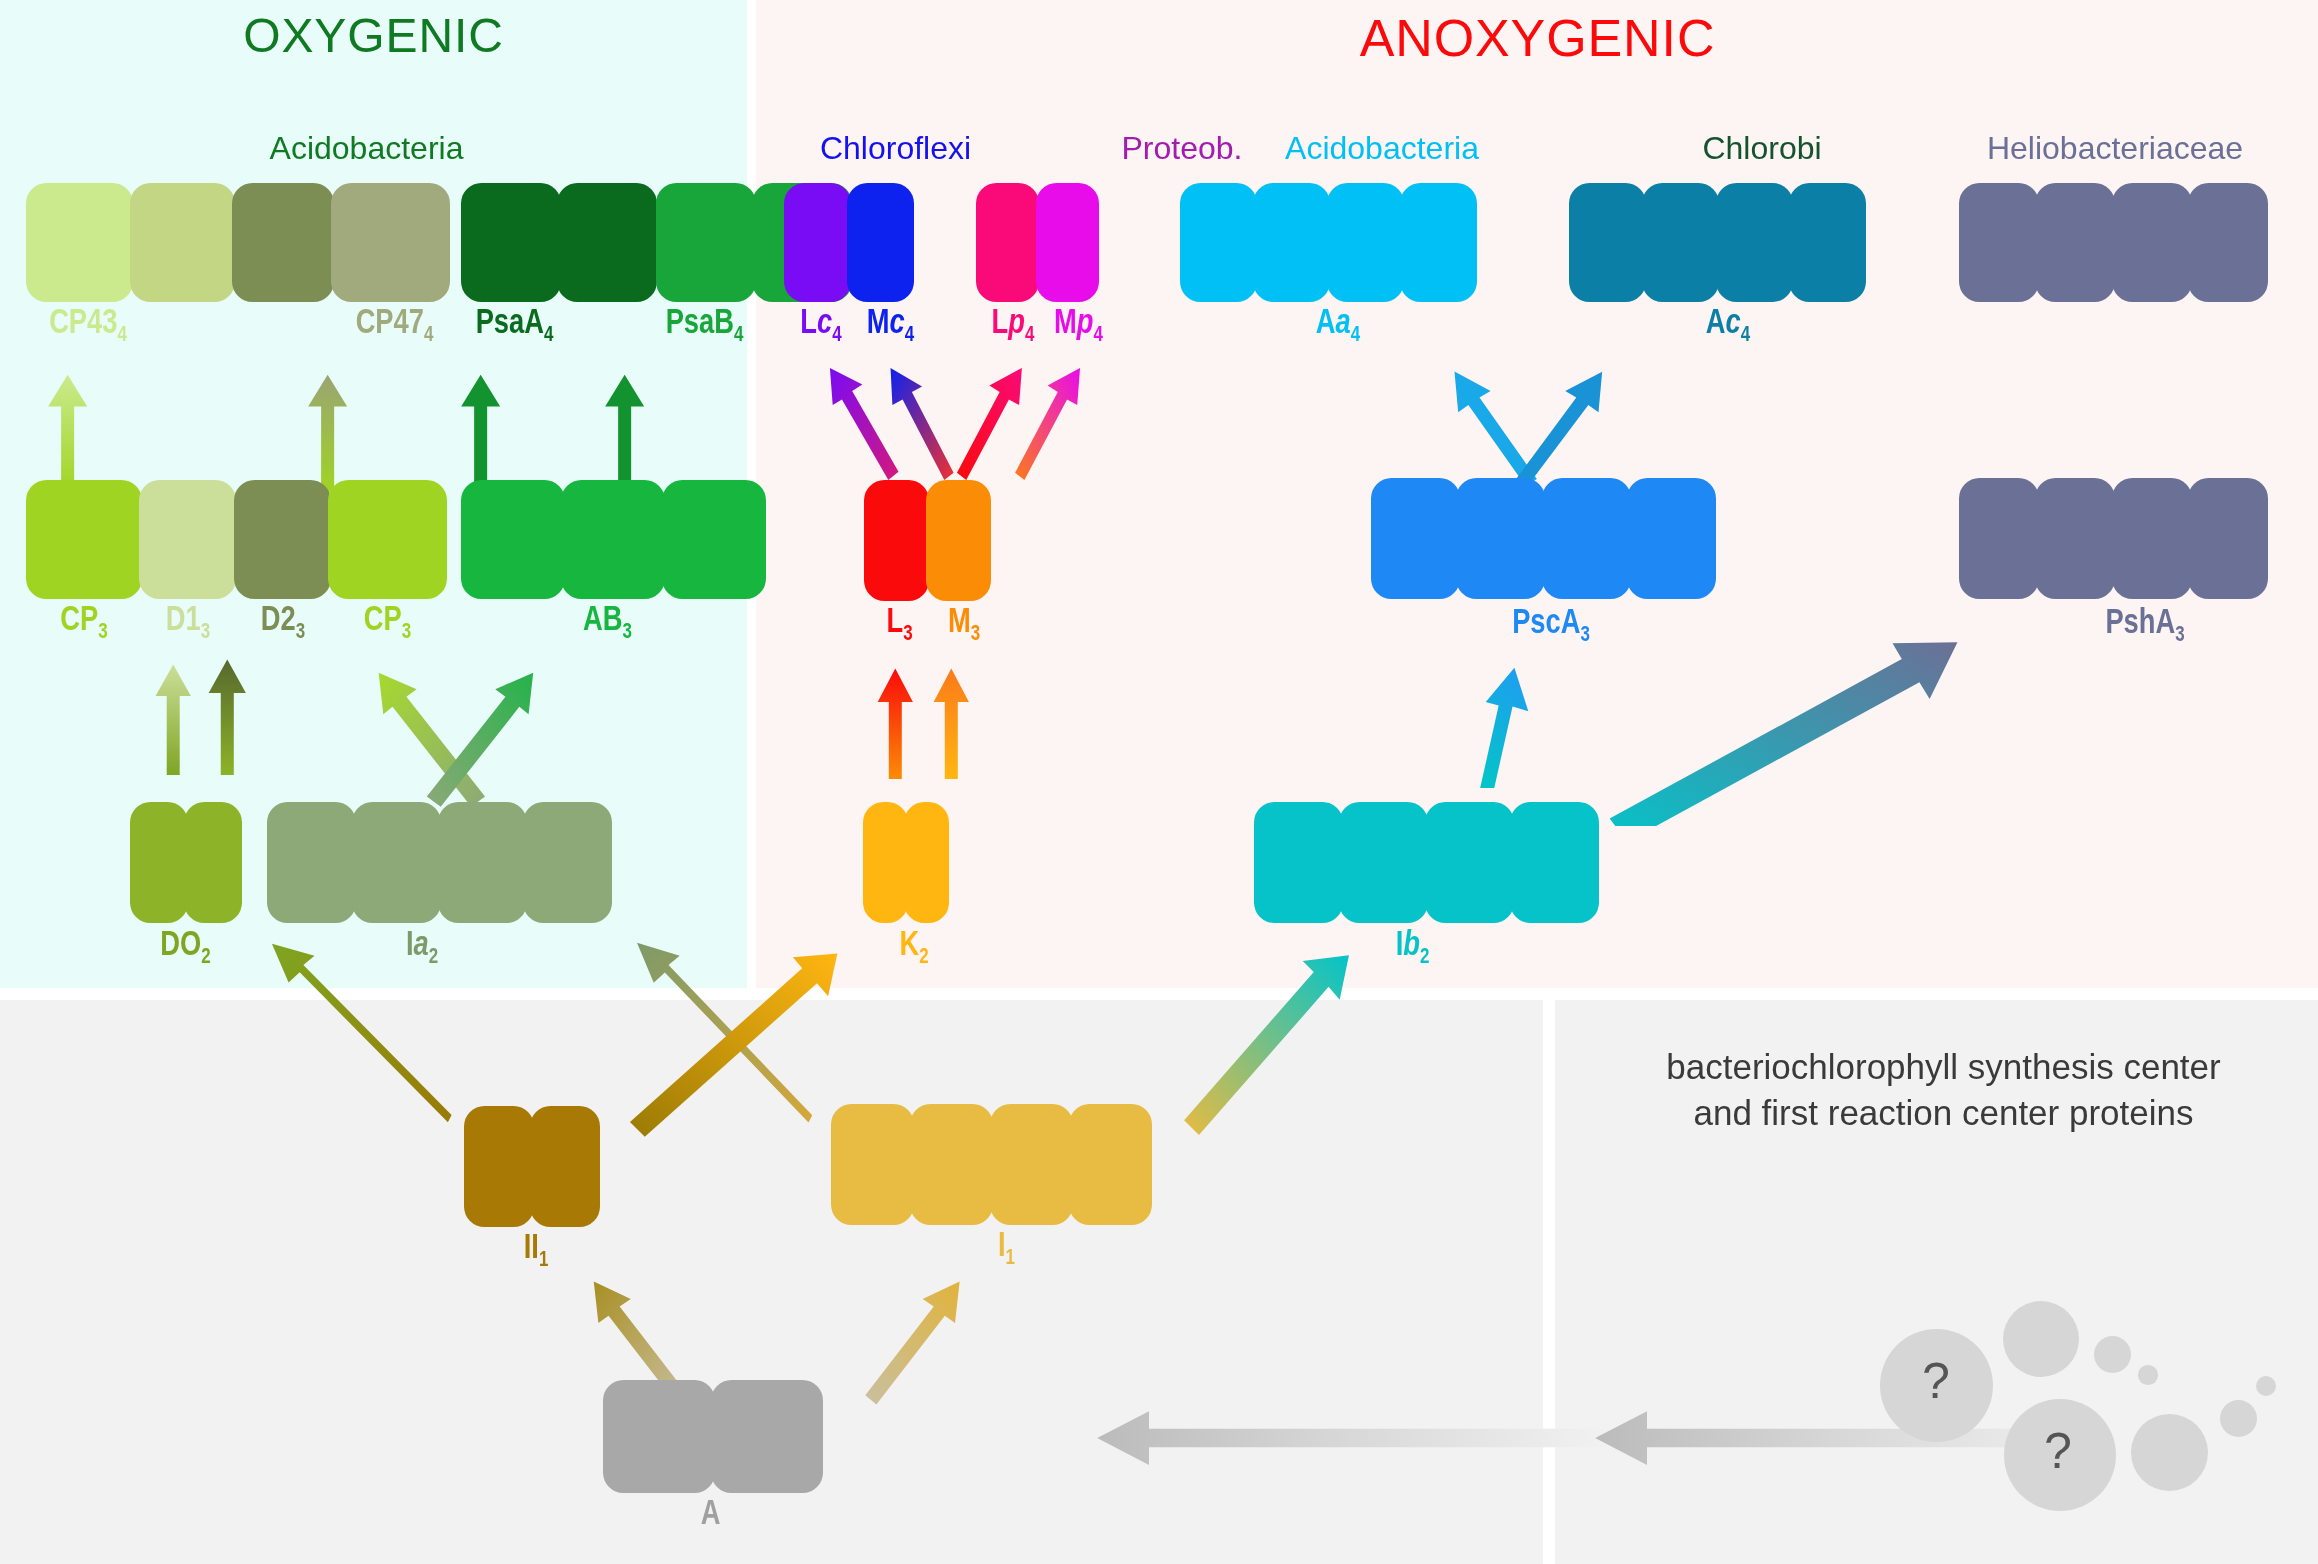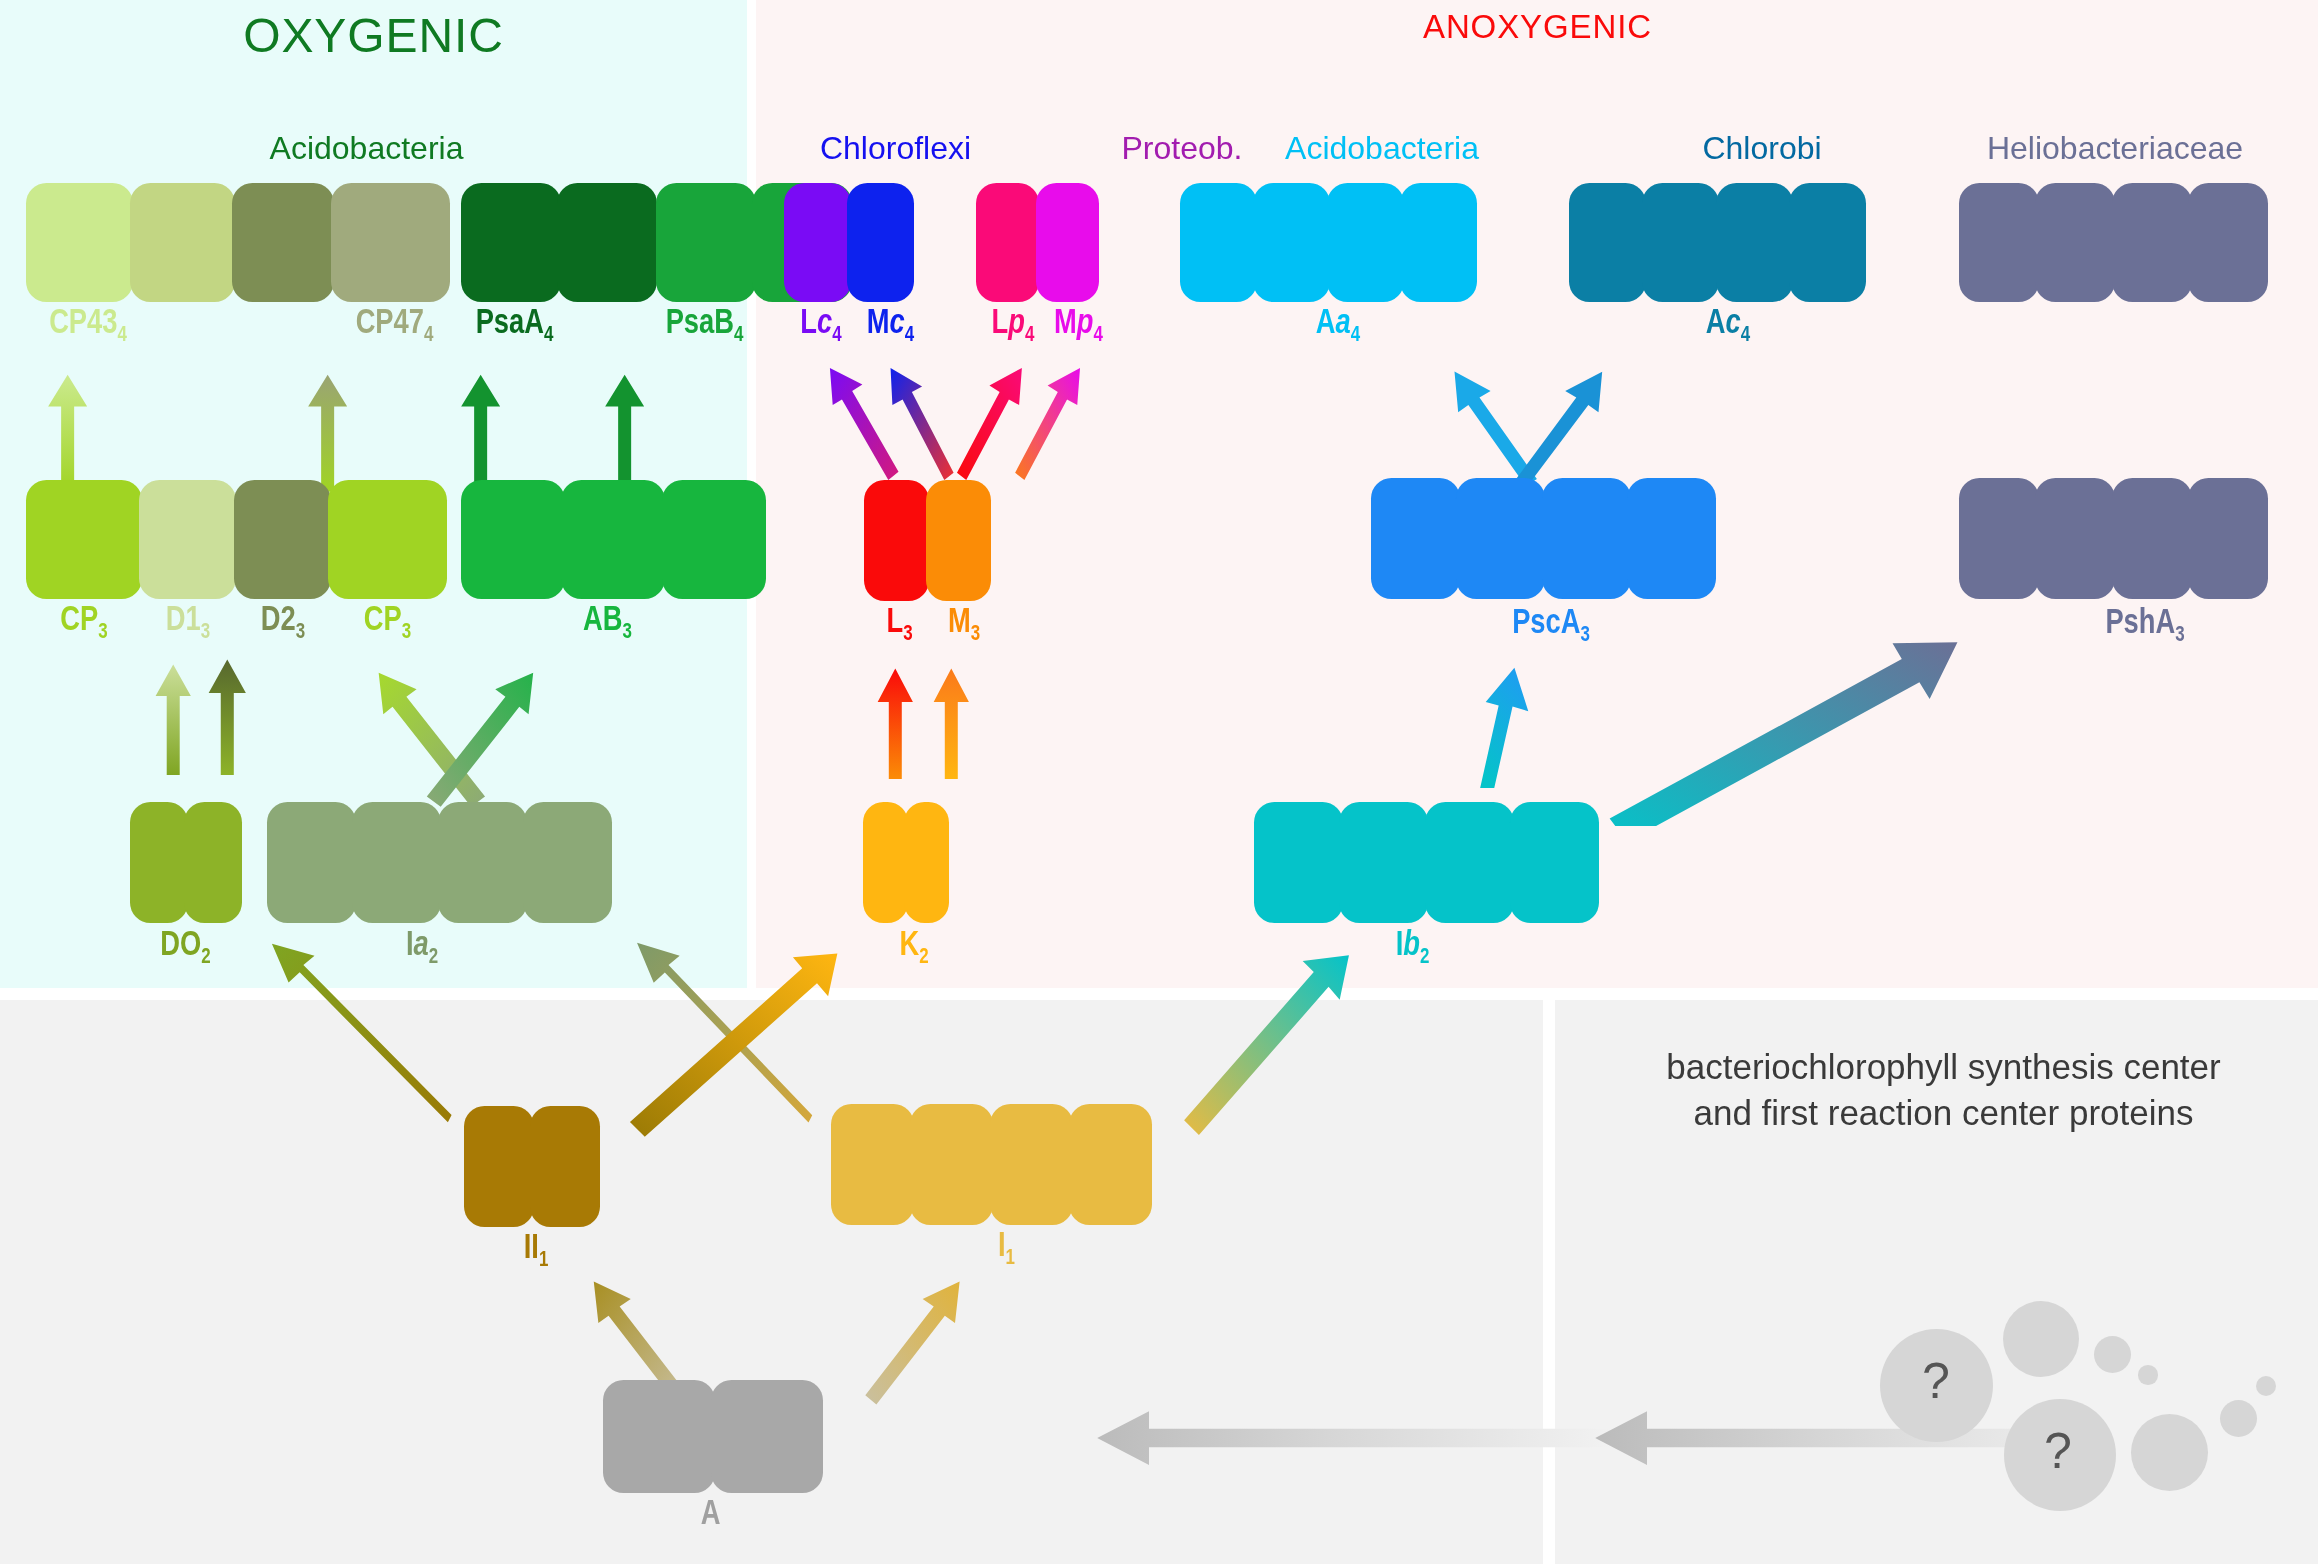--- a/index.html
+++ b/index.html
@@ -7,21 +7,21 @@
   #stage{position:relative;width:2319px;height:1565px;overflow:hidden;background:#ffffff;}
 
   .panel{position:absolute;}
   #panel-oxygenic{left:0;top:0;width:747px;height:988px;background:#e8fcfa;}
   #panel-anoxygenic{left:756px;top:0;width:1563px;height:988px;background:#fdf4f4;}
   #panel-bottom-left{left:0;top:1000px;width:1543px;height:565px;background:#f2f2f2;}
   #panel-bottom-right{left:1555px;top:1000px;width:764px;height:565px;background:#f2f2f2;}
 
   .hdr{position:absolute;text-align:center;font-weight:400;white-space:nowrap;}
   #hdr-oxygenic{left:0;width:747px;top:8.3px;font-size:48px;color:#0f7a22;letter-spacing:0.9px;}
-  #hdr-anoxygenic{left:756px;width:1563px;top:8.3px;font-size:33px;color:#fa0a0a;letter-spacing:0.9px;}
+  #hdr-anoxygenic{left:756px;width:1563px;top:8.3px;font-size:52px;color:#fa0a0a;letter-spacing:0.9px;}
 
   .taxon{position:absolute;text-align:center;white-space:nowrap;font-size:32px;}
 
   
   .group{position:absolute;display:flex;}
   .seg{border-radius:20.4px;margin-right:-3.7px;}
   .seg:last-child{margin-right:0;}
 
   .lab{position:absolute;text-align:center;white-space:nowrap;
        font-family:"Liberation Sans",sans-serif;font-weight:bold;font-size:35px;
@@ -44,21 +44,21 @@
   <div class="panel" id="panel-bottom-left"></div>
   <div class="panel" id="panel-bottom-right"></div>
 
   <div class="hdr" id="hdr-oxygenic">OXYGENIC</div>
   <div class="hdr" id="hdr-anoxygenic">ANOXYGENIC</div>
 
   <div class="taxon" style="left:158px;top:130px;width:417px;color:#0f7a22;">Acidobacteria</div>
   <div class="taxon" style="left:761px;top:130px;width:269px;color:#1510f0;">Chloroflexi</div>
   <div class="taxon" style="left:1066px;top:130px;width:232px;color:#a21caf;">Proteob.</div>
   <div class="taxon" style="left:1141px;top:130px;width:482px;color:#00c0f5;">Acidobacteria</div>
-  <div class="taxon" style="left:1530px;top:130px;width:464px;color:#0369a1;">Chlorobi</div>
+  <div class="taxon" style="left:1530px;top:130px;width:464px;color:#14532d;">Chlorobi</div>
   <div class="taxon" style="left:1911px;top:130px;width:408px;color:#6b7096;">Heliobacteriaceae</div>
 
   <div class="group" style="left:26px;top:183px;">
     <div class="seg" style="width:107px;height:119px;background:#cbea8e;"></div>
   </div>
   <div class="lab" style="left:-14px;top:301px;width:204px;color:#cbea8e;">
     <span>CP43</span><sub>4</sub>
   </div>
 
   <div class="group" style="left:130px;top:183px;">

